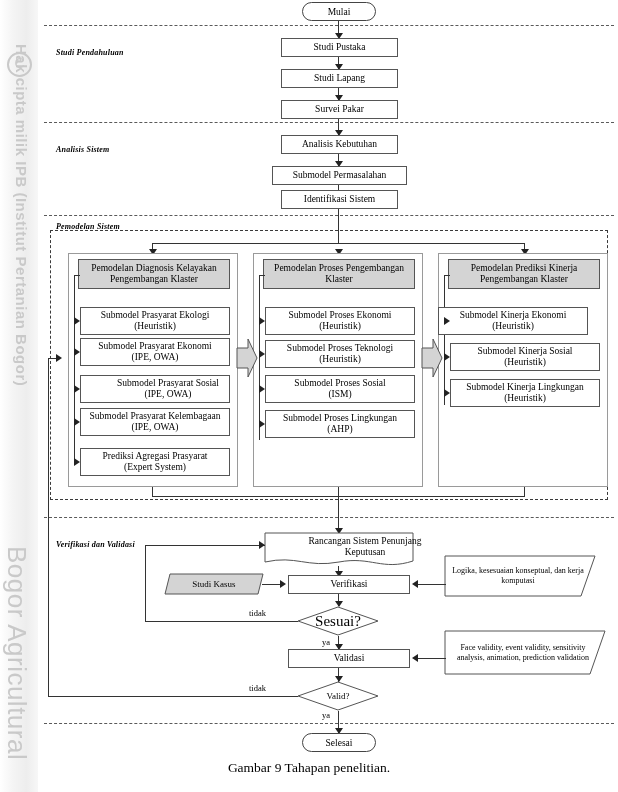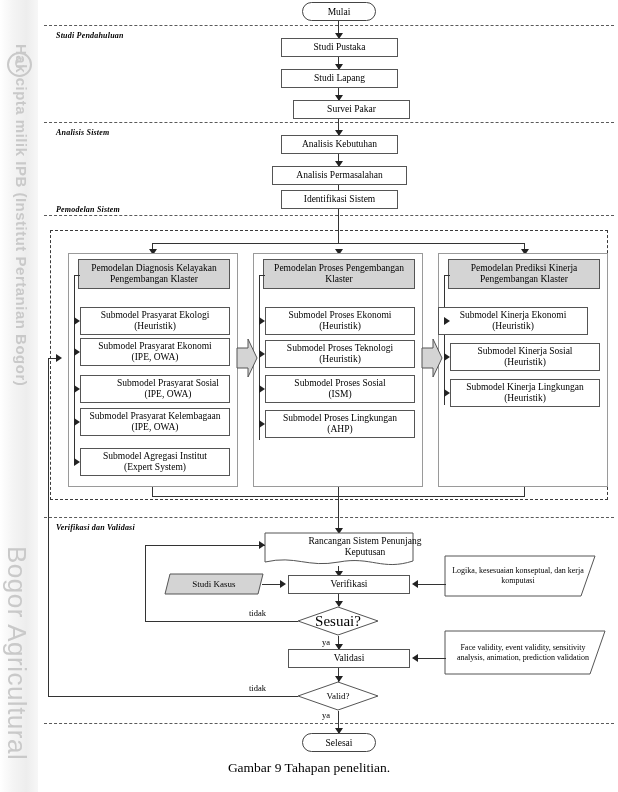--- a/index.html
+++ b/index.html
@@ -20,21 +20,21 @@
   
   .abs{position:absolute;}
   .box{position:absolute;border:1px solid #555;background:#fff;box-sizing:border-box;
        display:flex;align-items:center;justify-content:center;text-align:center;
        font-size:9.5px;line-height:11.5px;padding:1px 2px;}
   .box.gray{background:#d4d4d4;}
   .term{position:absolute;border:1px solid #444;background:#fff;border-radius:13px;box-sizing:border-box;
         display:flex;align-items:center;justify-content:center;font-size:9.5px;}
   .group{position:absolute;border:1px solid #9a9a9a;background:#fff;box-sizing:border-box;}
   .sect-label{position:absolute;font-style:italic;font-weight:bold;font-size:8px;
-              font-family:"Liberation Serif","DejaVu Serif",serif;letter-spacing:.2px;}
+              font-family:"Liberation Serif","DejaVu Serif",serif;letter-spacing:.2px;margin-top:17px;}
   .hdash{position:absolute;height:0;border-top:1.4px dashed #5a5a5a;}
   .ln{position:absolute;background:#333;}
   .lnh{height:1px;}
   .lnv{width:1px;}
   .arw-d{position:absolute;width:0;height:0;border-left:4px solid transparent;
          border-right:4px solid transparent;border-top:6px solid #222;}
   .arw-r{position:absolute;width:0;height:0;border-top:4px solid transparent;
          border-bottom:4px solid transparent;border-left:6px solid #222;}
   .arw-l{position:absolute;width:0;height:0;border-top:4px solid transparent;
          border-bottom:4px solid transparent;border-right:6px solid #222;}
@@ -73,34 +73,34 @@
 </div>
 <div class="ln lnv" style="left:338px;top:57px;height:12px;"></div>
 <div class="arw-d" style="left:335px;top:64px;"></div>
 
 <div class="box" style="left:281px;top:69px;width:117px;height:19px;">
   <span>Studi Lapang</span>
 </div>
 <div class="ln lnv" style="left:338px;top:88px;height:12px;"></div>
 <div class="arw-d" style="left:335px;top:95px;"></div>
 
-<div class="box" style="left:281px;top:100px;width:117px;height:19px;margin-left:12px;">
+<div class="box" style="left:281px;top:100px;width:117px;height:19px;">
   <span>Survei Pakar</span>
 </div>
 <div class="ln lnv" style="left:338px;top:119px;height:16px;"></div>
 <div class="arw-d" style="left:335px;top:130px;"></div>
 
 <div class="box" style="left:281px;top:135px;width:117px;height:19px;">
   <span>Analisis Kebutuhan</span>
 </div>
 <div class="ln lnv" style="left:338px;top:154px;height:12px;"></div>
 <div class="arw-d" style="left:335px;top:161px;"></div>
 
 <div class="box" style="left:272px;top:166px;width:135px;height:19px;">
-  <span>Analisis Permasalahan</span>
+  <span>Submodel Permasalahan</span>
 </div>
 <div class="ln lnv" style="left:338px;top:185px;height:12px;"></div>
 <div class="arw-d" style="left:335px;top:192px;"></div>
 
 <div class="box" style="left:281px;top:190px;width:117px;height:19px;">
   <span>Identifikasi Sistem</span>
 </div>
 <div class="ln lnv" style="left:338px;top:209px;height:34px;"></div>
 
 <div class="abs" style="left:50px;top:230px;width:558px;height:270px;border:1.5px dashed #3a3a3a;box-sizing:border-box;"></div>
@@ -135,21 +135,21 @@
 <div class="arw-r" style="left:74px;top:348px;"></div>
 <div class="box" style="left:80px;top:375px;width:150px;height:28px;padding-left:28px;">
   <span><span>Submodel Prasyarat Sosial</span><br><span>(IPE, OWA)</span></span>
 </div>
 <div class="arw-r" style="left:74px;top:385px;"></div>
 <div class="box" style="left:80px;top:408px;width:150px;height:28px;">
   <span><span>Submodel Prasyarat Kelembagaan</span><br><span>(IPE, OWA)</span></span>
 </div>
 <div class="arw-r" style="left:74px;top:418px;"></div>
 <div class="box" style="left:80px;top:448px;width:150px;height:28px;">
-  <span><span>Submodel Agregasi Institut</span><br><span>(Expert System)</span></span>
+  <span><span>Prediksi Agregasi Prasyarat</span><br><span>(Expert System)</span></span>
 </div>
 <div class="arw-r" style="left:74px;top:458px;"></div>
 
 <div class="group" style="left:253px;top:253px;width:170px;height:234px;"></div>
 <div class="box gray" style="left:263px;top:259px;width:152px;height:30px;">
   <span>Pemodelan Proses Pengembangan Klaster</span>
 </div>
 <div class="ln lnv" style="left:259px;top:275px;height:165px;"></div>
 <div class="ln lnh" style="left:259px;top:275px;width:6px;"></div>
 

